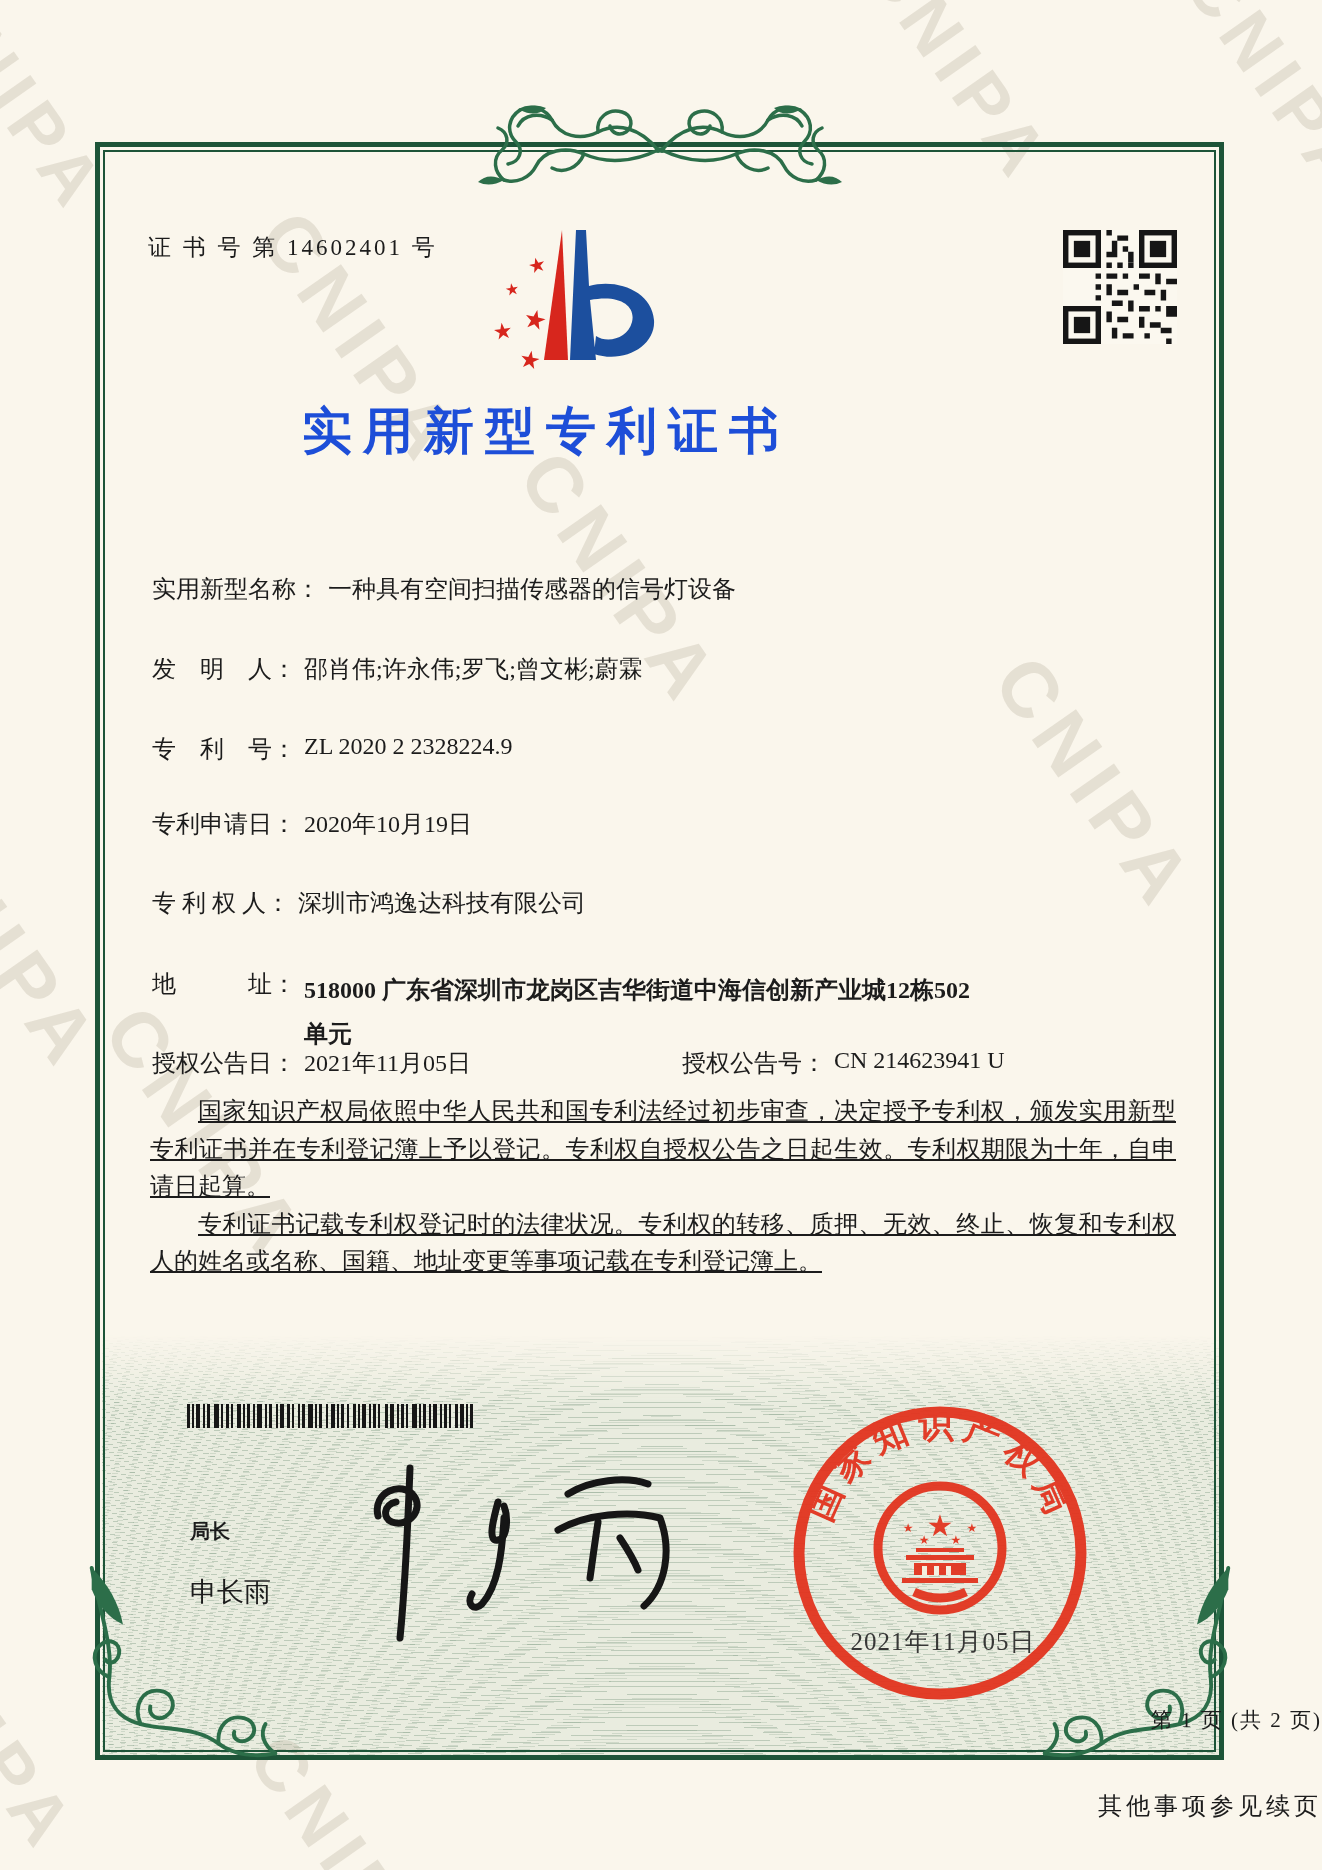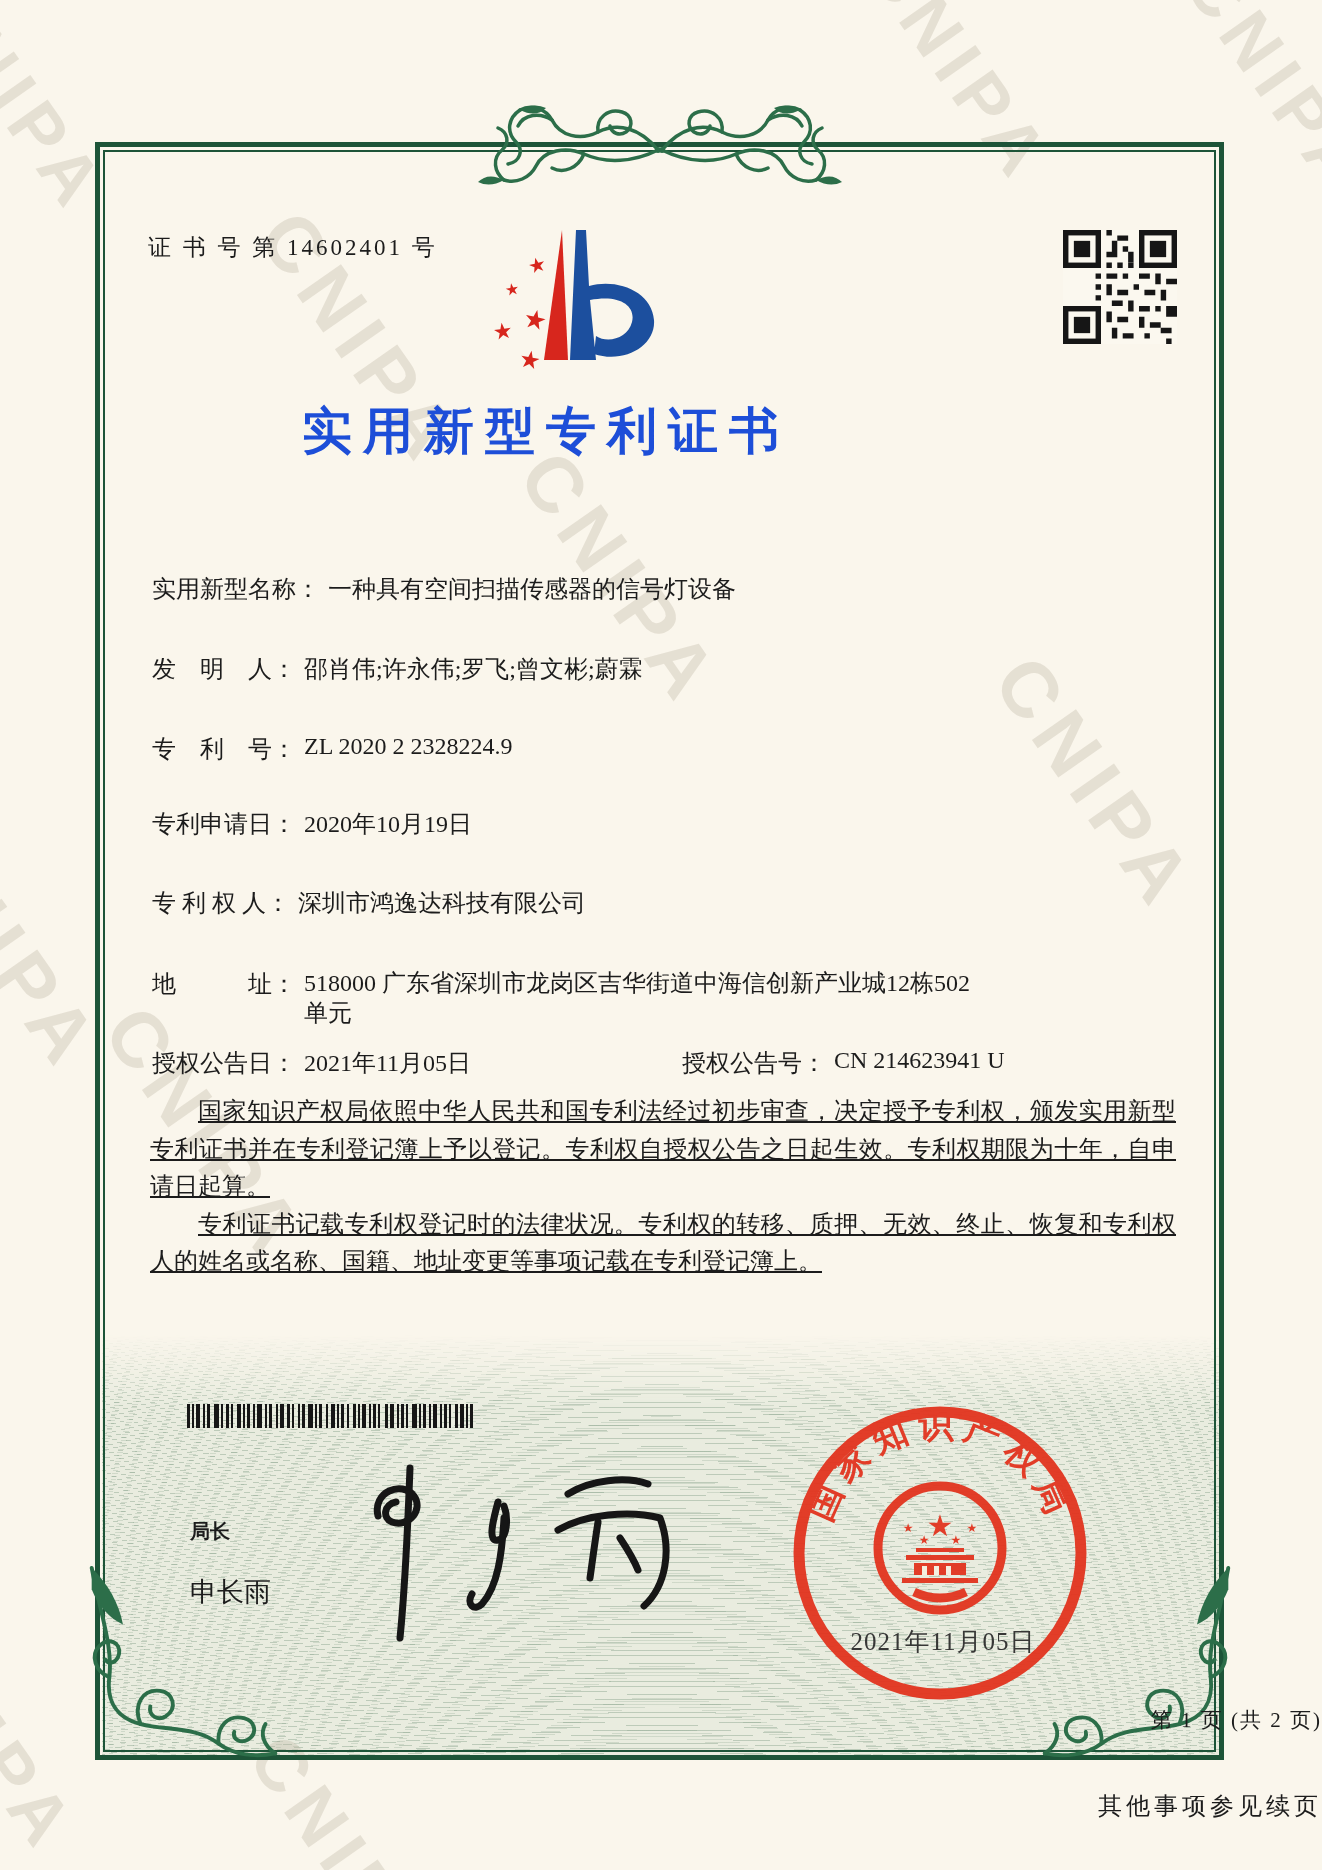--- a/index.html
+++ b/index.html
@@ -38,21 +38,21 @@
     position:absolute;left:302px;top:398px;font-size:50px;font-weight:bold;
     letter-spacing:11px;color:#1d4ed8;z-index:5;white-space:nowrap;
   }
   
   .fields{position:absolute;left:152px;top:573px;width:1030px;z-index:5;font-size:24px;}
   .frow{display:flex;align-items:flex-start;}
   .frow .lab{flex:none;white-space:nowrap;}
   .frow .val{margin-left:8px;}
   .r1{height:80px}.r2{height:80px}.r3{height:75px}.r4{height:79px}.r5{height:81px}
   .r6{height:79px}
-  .r6 .val{width:682px;line-height:30px;}
+  .r6 .val{width:682px;line-height:44px;font-weight:bold;}
   .r7{position:relative;}
   .grp2{position:absolute;left:530px;top:0;display:flex;}
   
   .body-text{position:absolute;left:150px;top:1093px;width:1026px;z-index:5;
     font-size:24px;line-height:37.5px;text-align:justify;}
   .body-text p{margin:0;text-indent:2em;text-decoration:underline;}
   
   .barcode{position:absolute;left:185px;top:1404px;width:292px;height:24px;z-index:5;}
   .sig-title{position:absolute;left:190px;top:1518px;font-size:20px;z-index:5;
     font-family:"Liberation Sans","DejaVu Sans",sans-serif;font-weight:600;}

